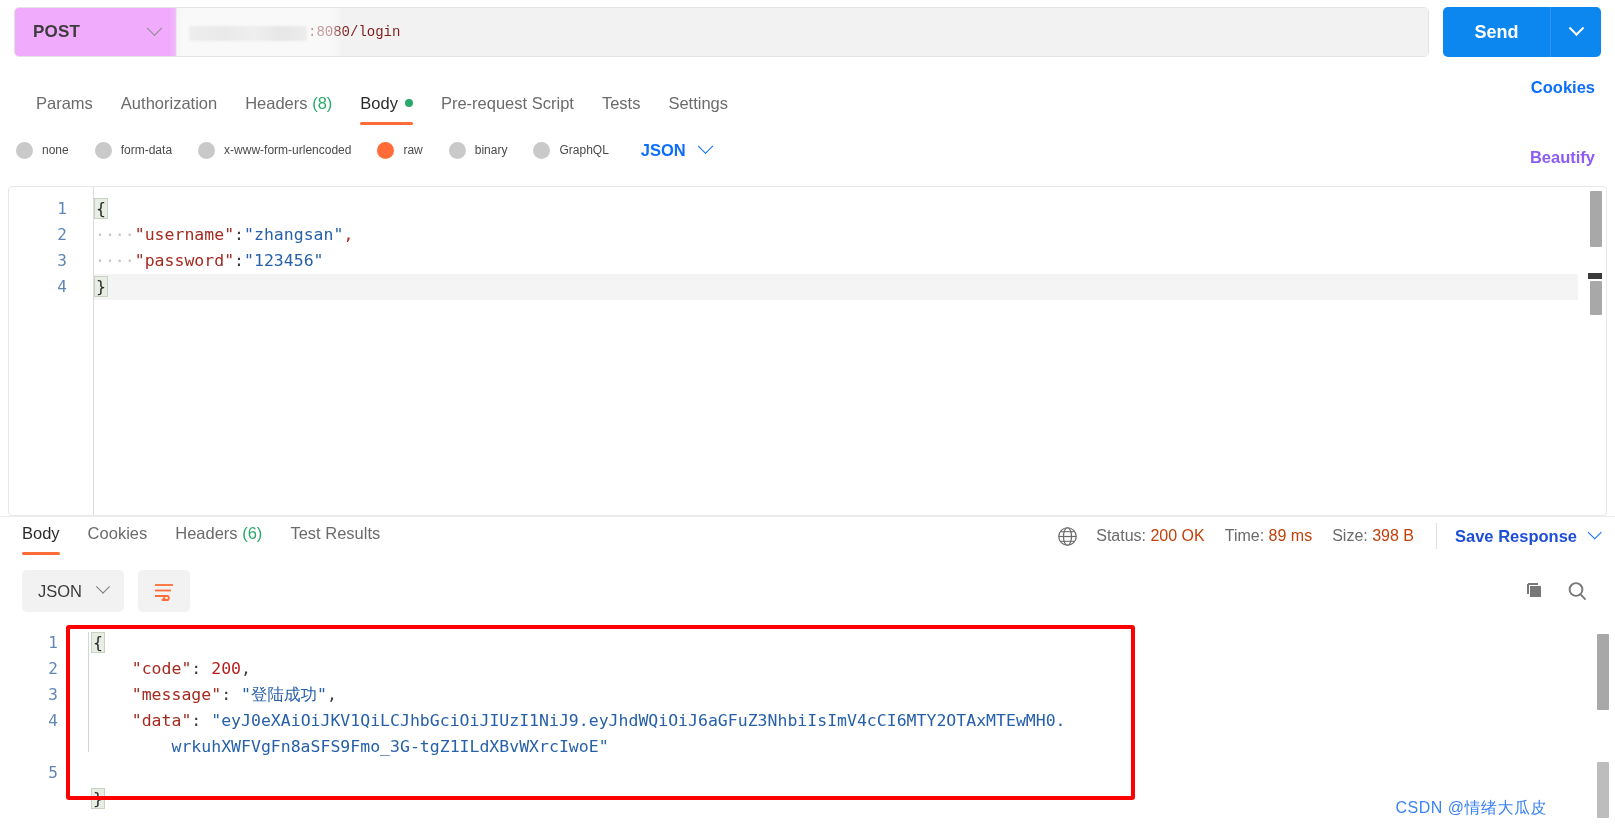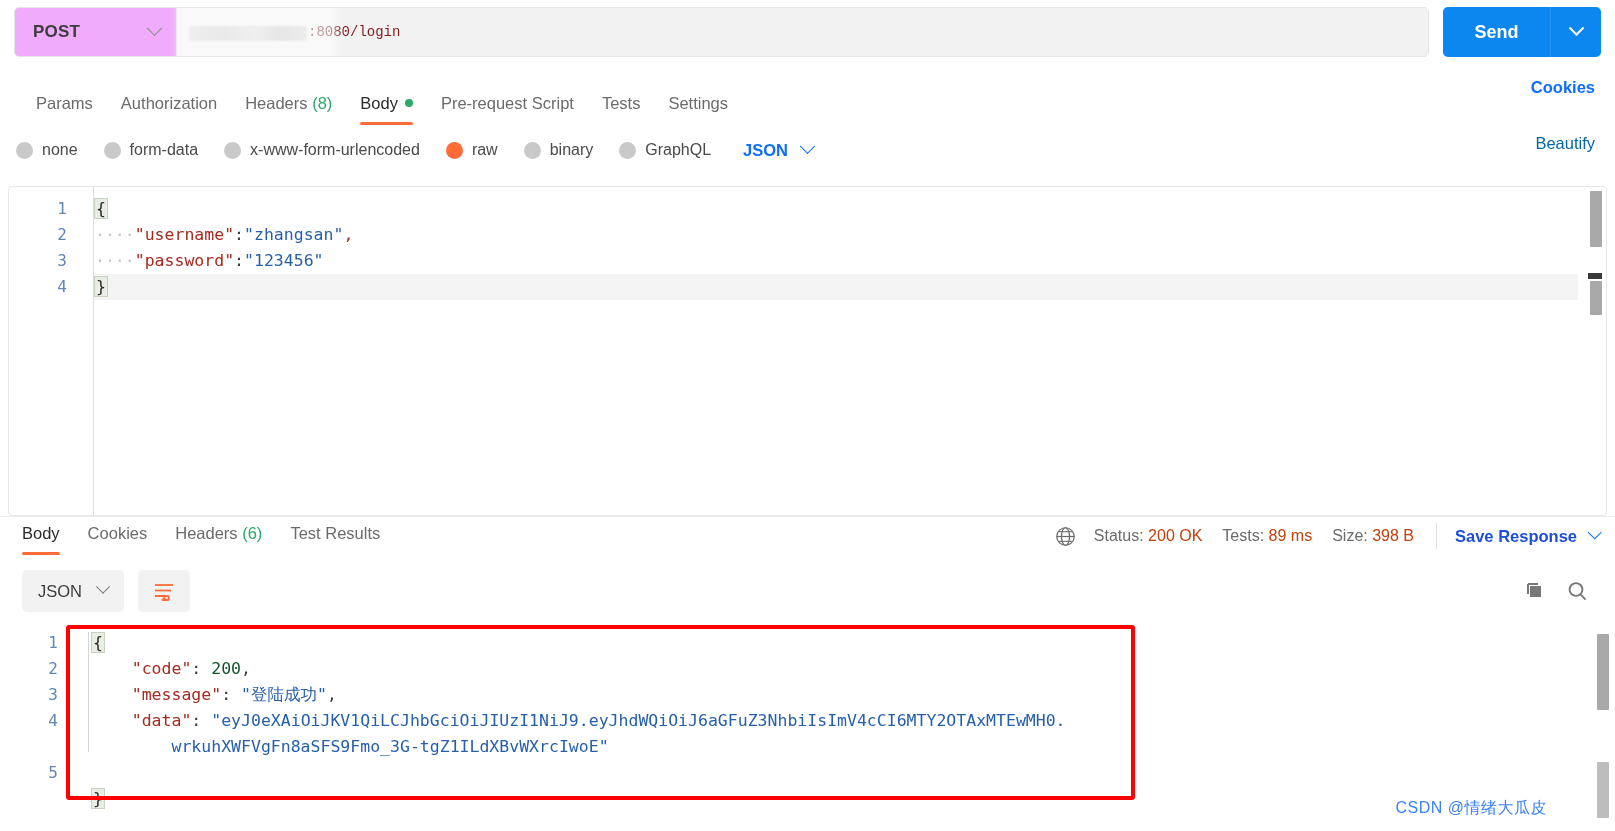--- a/index.html
+++ b/index.html
@@ -91,30 +91,30 @@
   
   .bodytype-row {
     position: absolute; left: 0; top: 128px; width: 1615px; height: 44px;
     display:flex; align-items:center; padding-left: 16px;
   }
   .radio-item { display:flex; align-items:center; margin-right: 26px; cursor:pointer; }
   .radio-dot {
     width: 17px; height: 17px; border-radius: 50%; background:#c9c9c9; margin-right: 9px;
   }
   .radio-item.sel .radio-dot { background: #ff6c37; }
-  .radio-label { font-size: 16px; color: #4a4a4a; }
+  .radio-label { font-size: 12px; color: #4a4a4a; }
   .json-select { display:flex; align-items:center; margin-left: 6px; cursor:pointer; }
   .json-label { font-size: 16.5px; color:#0d6efd; font-weight: 700; margin-right: 14px; }
   .chev-b {
     width: 11px; height: 11px; border-right: 1.8px solid #0d6efd; border-bottom: 1.8px solid #0d6efd;
     transform: rotate(45deg) translate(-3px,-3px);
   }
   .beautify {
-    position:absolute; right: 20px; top: 134px; font-size: 16.5px; color:#0369a1;
-    font-weight:400; cursor:pointer;
+    position:absolute; right: 20px; top: 148px; font-size: 16.5px; color:#8b5cf6;
+    font-weight:700; cursor:pointer;
   }
 
   
   .req-editor {
     position:absolute; left: 8px; top: 186px; width: 1599px; height: 330px;
     border: 1px solid #e8e8e8; border-radius: 4px; background:#fff; overflow:hidden;
   }
   .code-area { position:relative; width:100%; height:100%; }
   .gutter {
     position:absolute; left:0; top:0; width: 72px; height: 100%;
@@ -221,21 +221,21 @@
   .resp-gutter {
     position:absolute; left: 0; top: 8px; width: 72px; text-align:right; padding-right: 14px;
   }
   .resp-code {
     position:absolute; left: 92px; top: 8px; right: 20px;
     font-family: "DejaVu Sans Mono", monospace; font-size: 16.5px;
   }
   .rl { height: 26px; line-height: 26px; white-space: pre; }
   .k-res { color: #a52a1f; }
   .v-res { color: #2760aa; }
-  .n-res { color: #14532d; }
+  .n-res { color: #b91c1c; }
   .p-res { color: #3a3a3a; }
   .resp-vline {
     position:absolute; left: 88px; top: 10px; width: 1px; height: 120px; background:#d5d5d5;
   }
   .redbox {
     position:absolute; left: 66px; top: 625px; width: 1069px; height: 175px;
     border: 4px solid #fe0000; border-radius: 3px; pointer-events:none;
   }
   .resp-scroll-thumb {
     position:absolute; right: 6px; top: 12px; width: 12px; height: 76px;
@@ -352,21 +352,21 @@
 
   <div class="resp-meta">
     <svg class="globe" viewBox="0 0 24 24">
       <circle cx="12" cy="12" r="10" fill="none" stroke="#6b6b6b" stroke-width="1.4"></circle>
       <ellipse cx="12" cy="12" rx="4.6" ry="10" fill="none" stroke="#6b6b6b" stroke-width="1.4"></ellipse>
       <line x1="2" y1="12" x2="22" y2="12" stroke="#6b6b6b" stroke-width="1.4"></line>
       <line x1="4" y1="6.5" x2="20" y2="6.5" stroke="#6b6b6b" stroke-width="1.2"></line>
       <line x1="4" y1="17.5" x2="20" y2="17.5" stroke="#6b6b6b" stroke-width="1.2"></line>
     </svg>
     <span class="meta-item"><span>Status:</span> <span class="meta-val">200 OK</span></span>
-    <span class="meta-item"><span>Tests:</span> <span class="meta-val">89 ms</span></span>
+    <span class="meta-item"><span>Time:</span> <span class="meta-val">89 ms</span></span>
     <span class="meta-item"><span>Size:</span> <span class="meta-val">398 B</span></span>
     <span class="meta-sep"></span>
     <span class="save-resp">Save Response</span>
     <span class="chev-b2"></span>
   </div>
 
   <div class="resp-toolbar">
     <div class="fmt-select">
       <span class="fmt-label">JSON</span>
       <span class="chev-g"></span>

